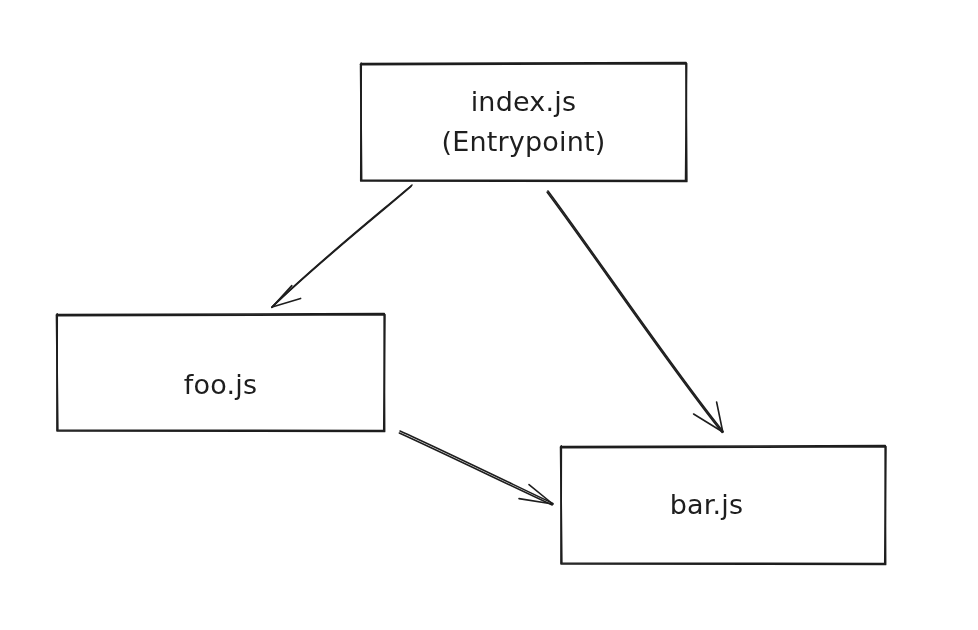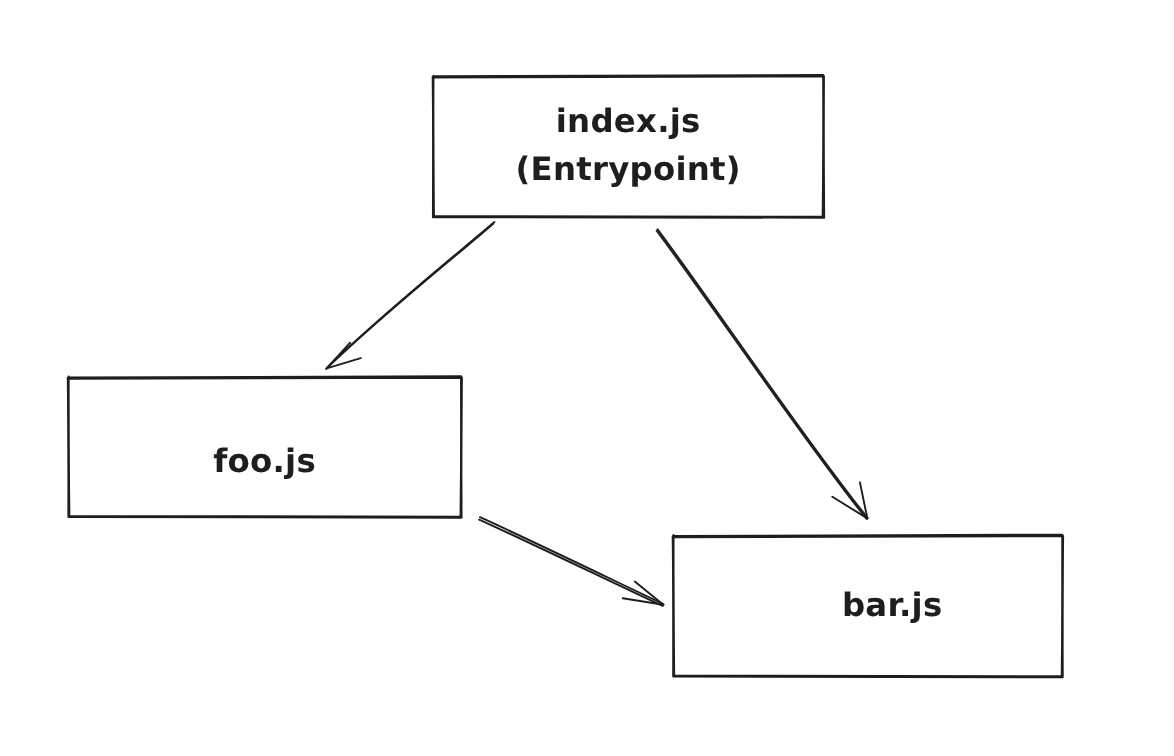--- a/index.html
+++ b/index.html
@@ -12,21 +12,20 @@
     width: 978px;
     height: 630px;
     overflow: hidden;
     font-family: "DejaVu Sans", sans-serif;
   }
   #canvas {
     position: relative;
     width: 978px;
     height: 630px;
     background: #ffffff;
-    font-weight: bold;
   }
   #sketch-layer {
     position: absolute;
     inset: 0;
     width: 978px;
     height: 630px;
     pointer-events: none;
   }
   .node-box {
     position: absolute;
@@ -53,21 +52,21 @@
     height: 120px;
   }
   #node-foo {
     left: 56px;
     top: 313px;
     width: 329px;
     height: 119px;
     margin-top: 12px;
   }
   #node-bar {
-    left: 593px;
+    left: 556px;
     top: 445px;
     width: 301px;
     height: 120px;
   }
 </style>
 </head>
 <body>
 
 <div id="canvas">
 

